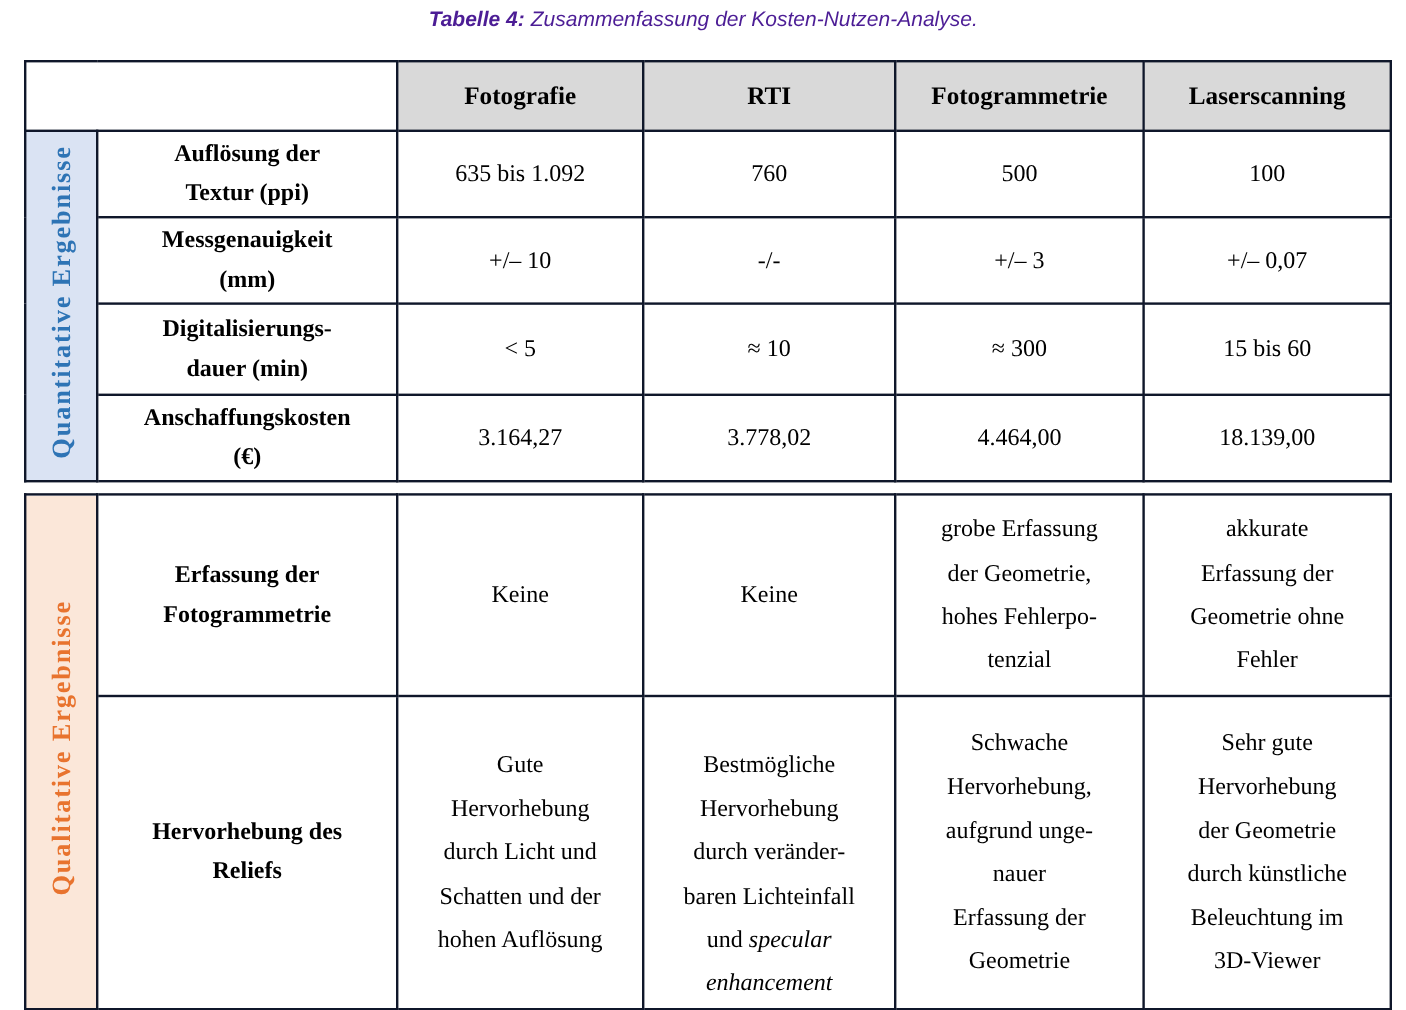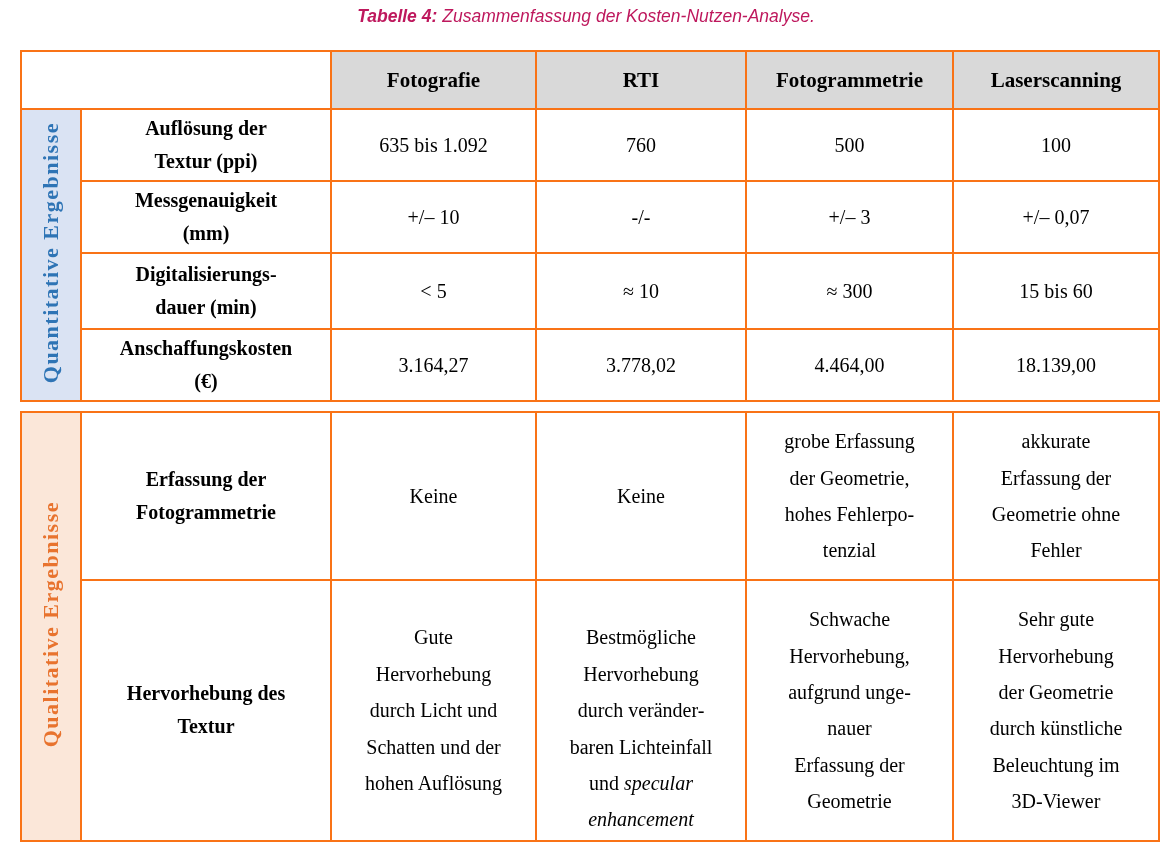--- a/index.html
+++ b/index.html
@@ -5,33 +5,33 @@
   html,body { margin:0; padding:0; background:#ffffff; }
   body {
     width:1172px; height:842px; position:relative;
     font-family:"Liberation Serif","DejaVu Serif",serif;
     color:#000;
   }
   .caption {
     position:absolute; top:6px; left:0; width:100%;
     text-align:center;
     font-family:"Liberation Sans","DejaVu Sans",sans-serif;
-    font-style:italic; font-size:17.5px; color:#be185d;
+    font-style:italic; font-size:17.5px; color:#4c1d95;
   }
   .caption .cap-label { font-weight:bold; margin-right:5px; }
   .tables-wrap { position:absolute; left:20px; top:50px; width:1138px; }
   table { border-collapse:collapse; table-layout:fixed; width:1138px; }
   col.c-vlabel { width:60px; }
   col.c-rowlabel { width:250px; }
   col.c-foto { width:205px; }
   col.c-rti { width:210px; }
   col.c-fotogram { width:207px; }
   col.c-laser { width:206px; }
   td, th {
-    border:2px solid #f97316;
+    border:2px solid #0f172a;
     text-align:center; vertical-align:middle;
     font-size:20px; padding:2px 6px; box-sizing:border-box;
     overflow:hidden;
     font-family:Liberation Serif, serif;
   }
   th.colhead { background:#d9d9d9; font-weight:bold; font-size:21px; height:56px; }
   th.corner { background:#ffffff; }
   td.vlabel-quant { background:#dae3f3; }
   td.vlabel-qual { background:#fbe7d9; }
   .vtext {
@@ -147,21 +147,21 @@
 hohes Fehlerpo-
 tenzial</td>
       <td class="val">akkurate
 Erfassung der
 Geometrie ohne
 Fehler</td>
     </tr>
     <tr style="height:223px">
       <td class="rowlabel">
         <span>Hervorhebung des</span><br>
-        <span>Textur</span>
+        <span>Reliefs</span>
       </td>
       <td class="val">Gute
 Hervorhebung
 durch Licht und
 Schatten und der
 hohen Auflösung</td>
       <td class="val">
         <span>Bestmögliche
 Hervorhebung
 durch veränder-

